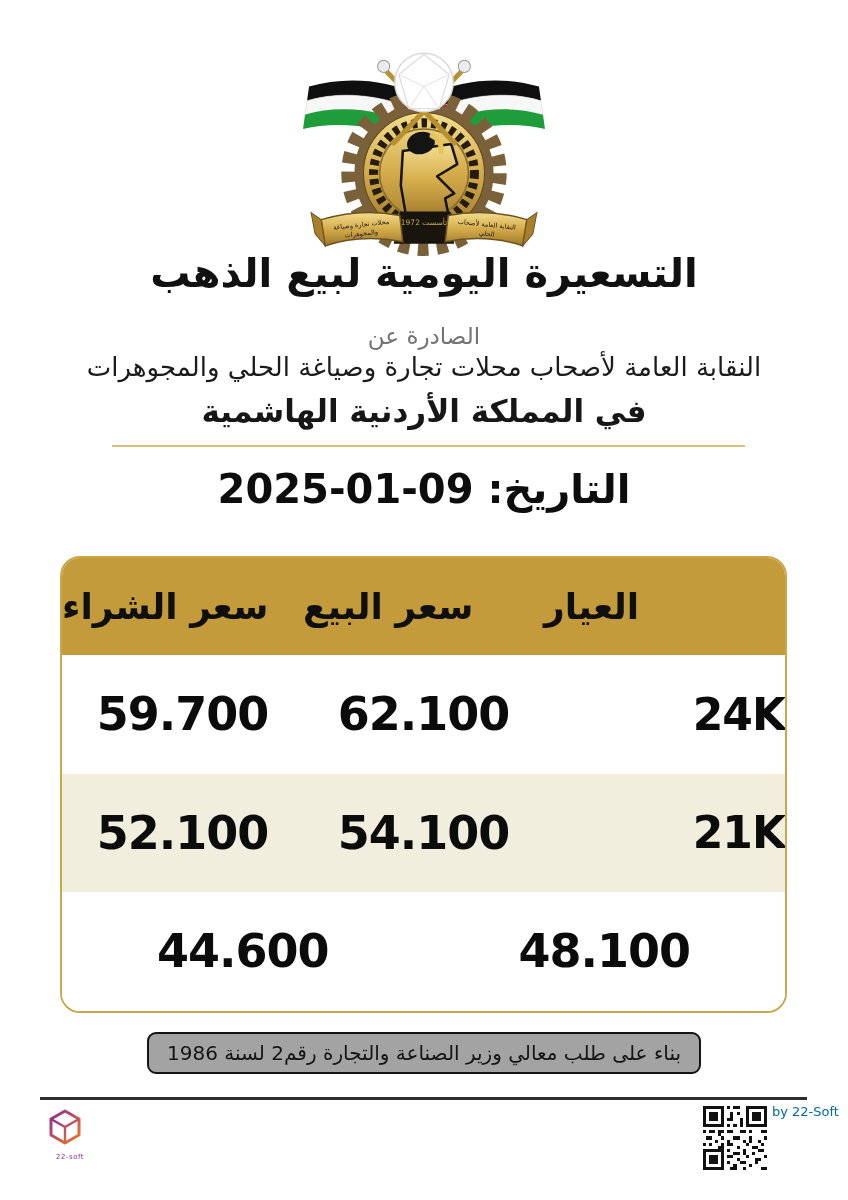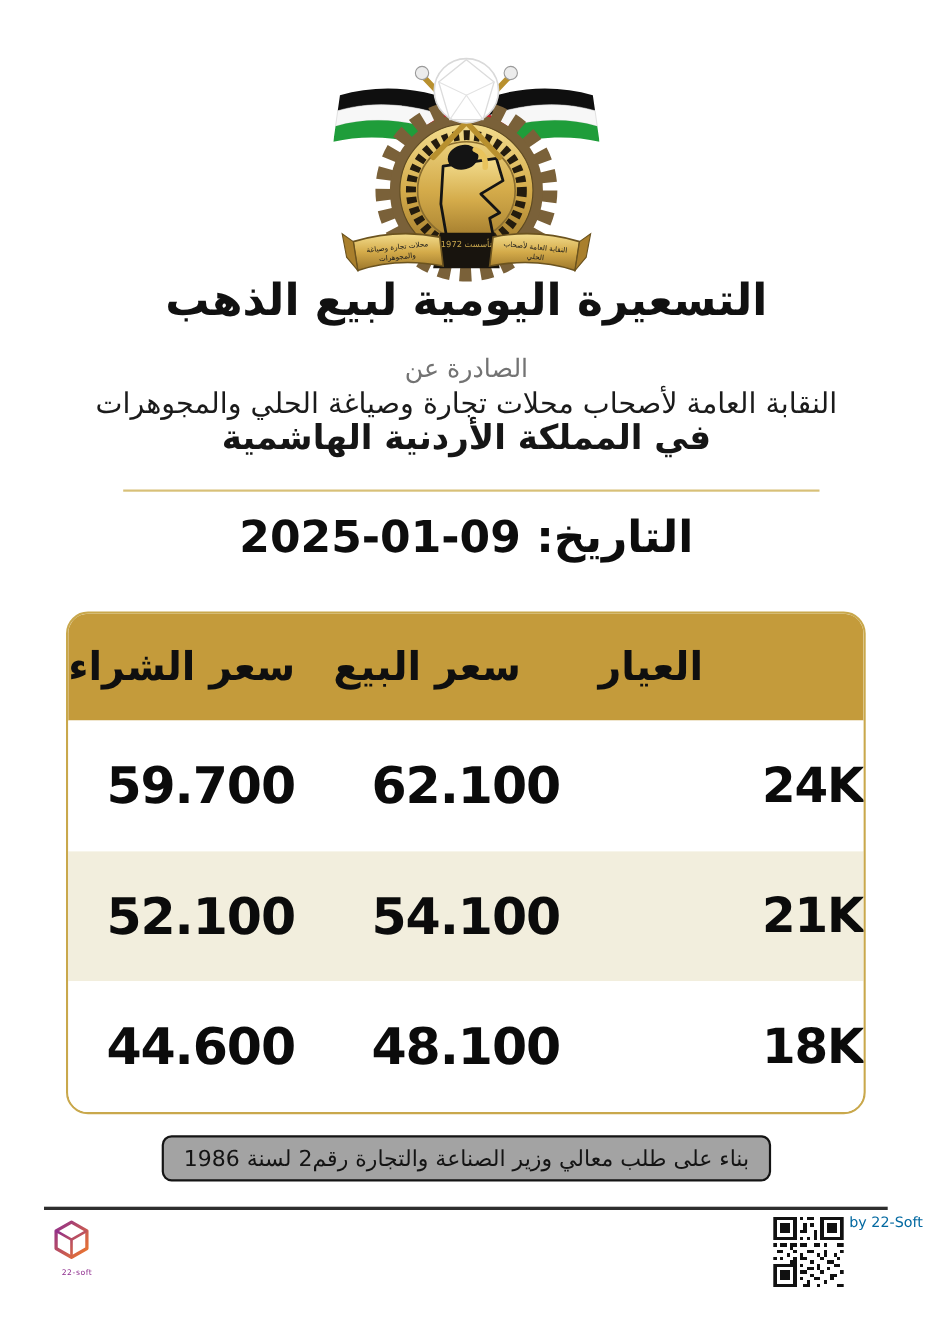--- a/index.html
+++ b/index.html
@@ -6,21 +6,21 @@
   .page{position:relative;width:848px;height:1200px;margin:0 auto;background:#ffffff;overflow:hidden;
         font-family:"DejaVu Sans","Liberation Sans",sans-serif;color:#141414;}
   .abs{position:absolute;}
   .ctr{left:0;right:0;text-align:center;}
   
   .emblem{top:26px;left:50%;transform:translateX(-50%);width:242px;height:232px;}
   
   .title{top:250px;font-size:40px;font-weight:700;letter-spacing:-0.5px;direction:rtl;color:#111;}
   .issued-by{top:323px;font-size:23px;direction:rtl;color:#737373;}
   .issuer{top:352px;font-size:26px;direction:rtl;color:#1b1b1b;}
-  .country{top:380px;font-size:31px;font-weight:600;direction:rtl;color:#161616;}
+  .country{top:393px;font-size:31px;font-weight:600;direction:rtl;color:#161616;}
   .divider{top:445px;left:112px;width:633px;height:2px;background:#d8c078;}
   .date-line{top:466px;font-size:40px;font-weight:800;direction:rtl;color:#0d0d0d;}
   .date-line .dv{letter-spacing:-1px;}
   
   .price-table{top:556px;left:60px;width:727px;height:457px;border:2px solid #c9a84c;border-radius:20px;
                overflow:hidden;box-sizing:border-box;background:#fff;}
   .thead{display:flex;direction:rtl;height:97px;background:#c49b3b;align-items:center;}
   .thead .cell{flex:1;text-align:left;font-size:36px;font-weight:800;color:#0f0f0f;direction:rtl;}
   .trow{display:flex;direction:rtl;height:118.6px;align-items:center;background:#ffffff;}
   .trow.alt{background:#f2eedd;}
@@ -131,21 +131,20 @@
       <div class="cell karat">24K</div>
       <div class="cell">62.100</div>
       <div class="cell">59.700</div>
     </div>
     <div class="trow alt">
       <div class="cell karat">21K</div>
       <div class="cell">54.100</div>
       <div class="cell">52.100</div>
     </div>
     <div class="trow">
-      <div class="cell karat">18K</div>
       <div class="cell">48.100</div>
       <div class="cell">44.600</div>
     </div>
   </div>
 
   <div class="abs ctr note-wrap">
     <span class="note-box" dir="rtl">بناء على طلب معالي وزير الصناعة والتجارة رقم2 لسنة 1986</span>
   </div>
 
   <div class="abs footer-line"></div>

